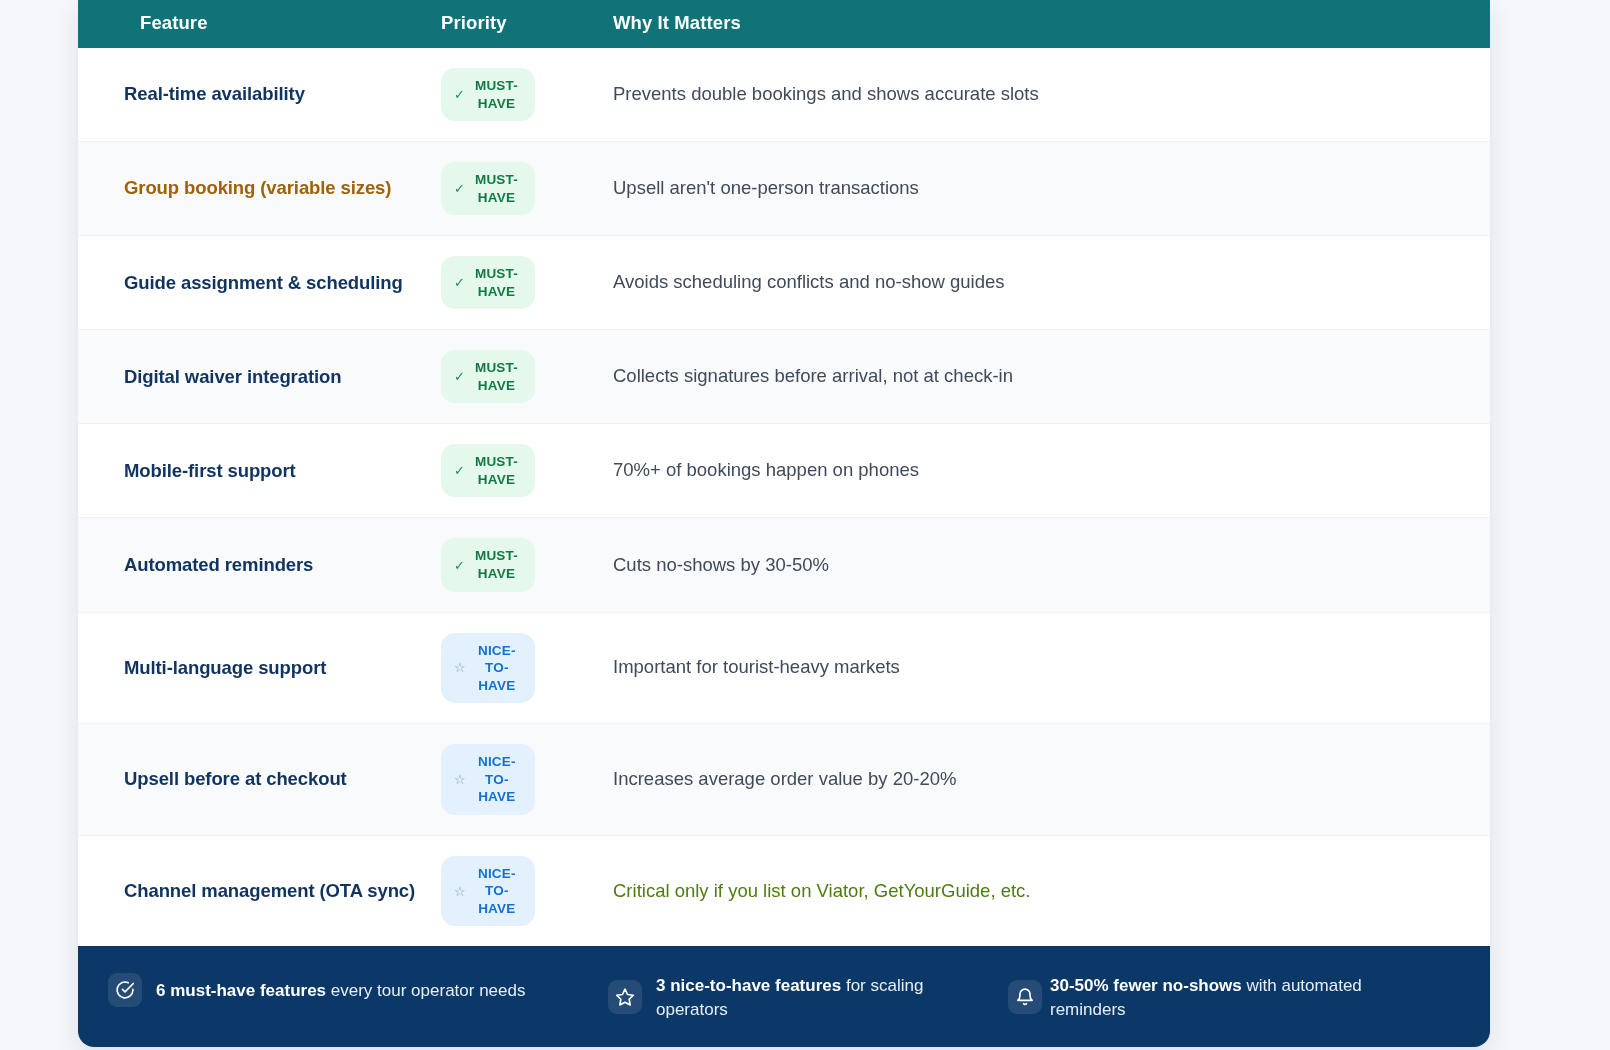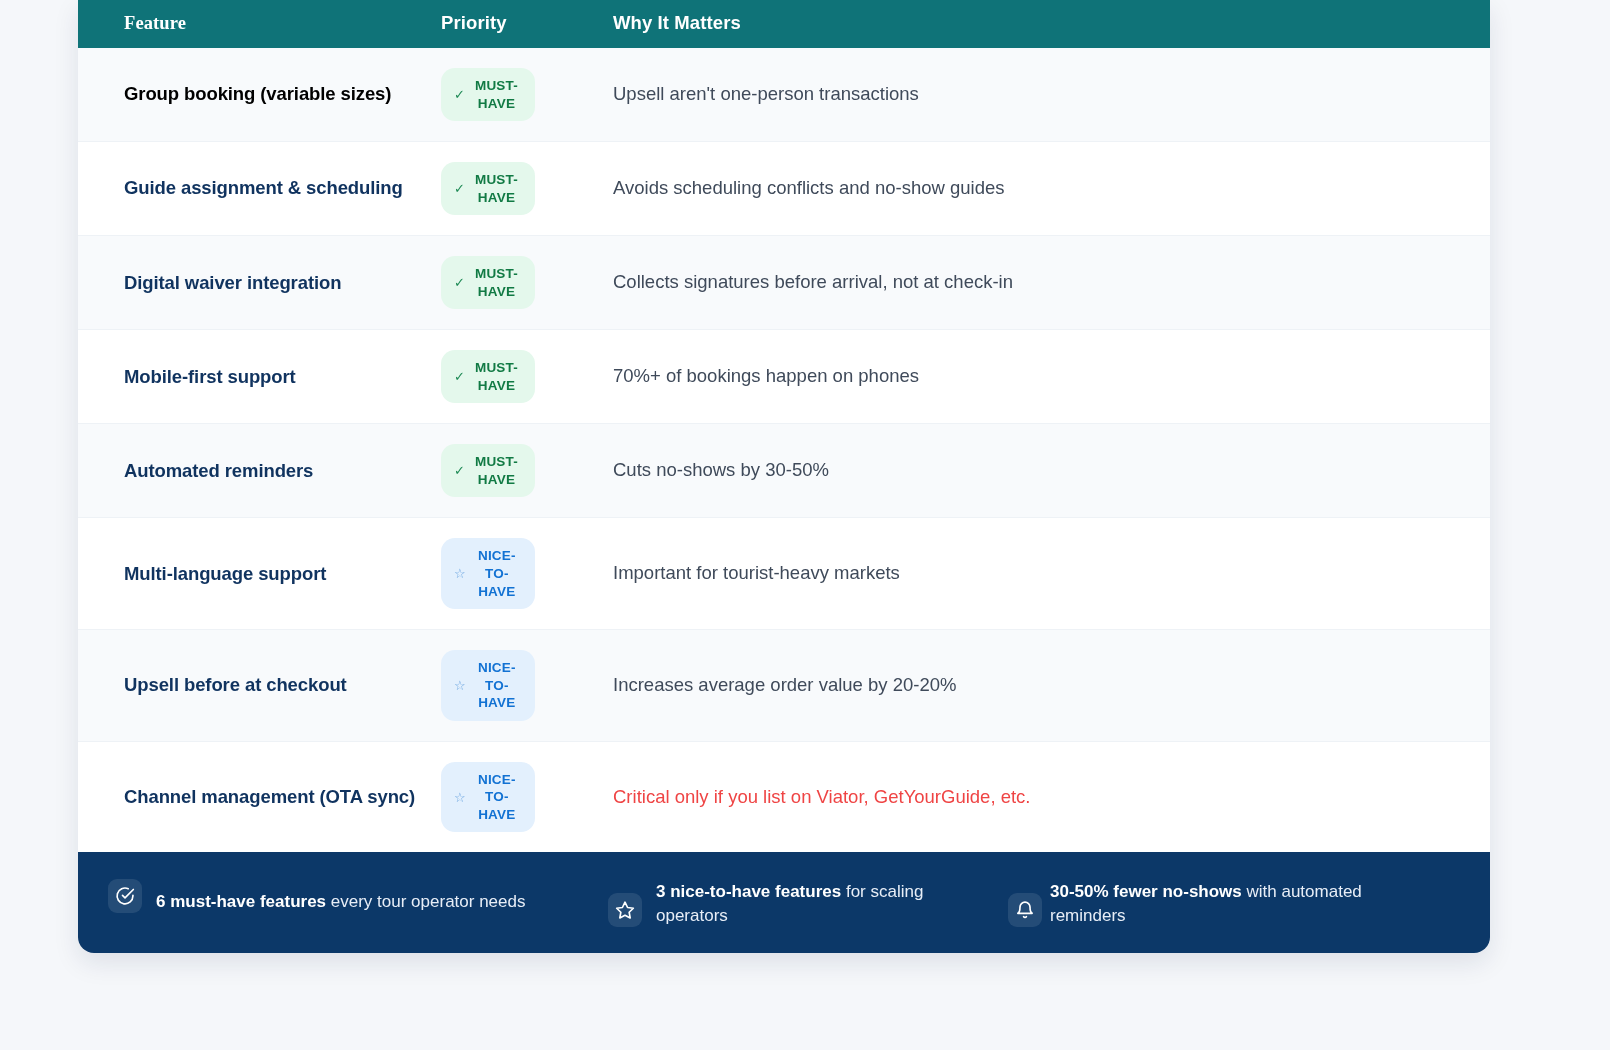--- a/index.html
+++ b/index.html
@@ -50,21 +50,21 @@
     text-align: left;
     color: #ffffff;
     font-size: 18.5px;
     font-weight: bold;
     letter-spacing: 0.1px;
     padding: 12px 0 14px 0;
     height: 48px;
     vertical-align: middle;
   }
 
-  th.h-feature  { padding-left: 46px; font-family: Liberation Serif, serif; }
+  th.h-feature  { padding-left: 62px; }
   th.h-priority { padding-left: 0px; }
   th.h-why      { padding-left: 18px; }
 
   tbody tr { background: #ffffff; }
   tbody tr.alt { background: #f8fafc; }
   tbody tr + tr { border-top: 1px solid #eef2f6; }
 
   tbody td {
     vertical-align: middle;
     padding-top: 20px;
@@ -190,21 +190,21 @@
     background: #0c3a6b;
     background: #0c3868;
     display: flex;
     align-items: flex-start;
     padding: 26px 30px 26px 30px;
     gap: 0px;
   }
 
   .footer-item {
     display: flex;
-    align-items: flex-end;
+    align-items: center;
     gap: 14px;
     padding-right: 20px;
   }
 
   .footer-item.f1 { width: 480px; }
   .footer-item.f2 { width: 420px; padding-left: 20px; }
   .footer-item.f3 { width: 452px; gap: 8px; }
 
   .footer-icon {
     flex: 0 0 auto;
@@ -247,22 +247,30 @@
         <col class="col-why">
       </colgroup>
       <thead>
         <tr style="background: rgb(15, 115, 120);">
           <th class="h-feature">Feature</th>
           <th class="h-priority">Priority</th>
           <th class="h-why">Why It Matters</th>
         </tr>
       </thead>
       <tbody id="table-body">
+          <tr>
+            <td class="c-feature" style="color: rgb(16, 51, 95);">Real-time availability</td>
+            <td class="c-priority"><span class="badge must" style="background: rgb(228, 248, 236);">
+                <span class="badge-glyph">✓</span>
+                <span class="badge-text" style="color: rgb(17, 122, 68);">MUST-HAVE</span>
+              </span></td>
+            <td class="c-why" style="color: rgb(63, 74, 90);">Prevents double bookings and shows accurate slots</td>
+          </tr>
           <tr class="alt" style="background: rgb(248, 250, 252);">
-            <td class="c-feature" style="color: #000000;">Group booking (variable sizes)</td>
+            <td class="c-feature" style="color: #a16207;">Group booking (variable sizes)</td>
             <td class="c-priority"><span class="badge must" style="background: rgb(228, 248, 236);">
                 <span class="badge-glyph">✓</span>
                 <span class="badge-text" style="color: rgb(17, 122, 68);">MUST-HAVE</span>
               </span></td>
             <td class="c-why" style="color: rgb(63, 74, 90);">Upsell aren't one-person transactions</td>
           </tr>
           <tr>
             <td class="c-feature" style="color: rgb(16, 51, 95);">Guide assignment &amp; scheduling</td>
             <td class="c-priority"><span class="badge must" style="background: rgb(228, 248, 236);">
                 <span class="badge-glyph">✓</span>
@@ -309,21 +317,21 @@
                 <span class="badge-text" style="color: rgb(18, 114, 211);">NICE-TO-HAVE</span>
               </span></td>
             <td class="c-why" style="color: rgb(63, 74, 90);">Increases average order value by 20-20%</td>
           </tr>
           <tr>
             <td class="c-feature" style="color: rgb(16, 51, 95);">Channel management (OTA sync)</td>
             <td class="c-priority"><span class="badge nice" style="background: rgb(227, 240, 253);">
                 <span class="badge-glyph">☆</span>
                 <span class="badge-text" style="color: rgb(18, 114, 211);">NICE-TO-HAVE</span>
               </span></td>
-            <td class="c-why" style="color: #ef4444;">Critical only if you list on Viator, GetYourGuide, etc.</td>
+            <td class="c-why" style="color: #4d7c0f;">Critical only if you list on Viator, GetYourGuide, etc.</td>
           </tr>
         </tbody>
     </table>
 
     <div class="card-footer" style="background: rgb(12, 56, 104);">
 
       <div class="footer-item f1">
         <span class="footer-icon">
           <svg width="20" height="20" viewBox="0 0 24 24" fill="none" stroke="#ffffff" stroke-width="2" stroke-linecap="round" stroke-linejoin="round">
             <path d="M21.5 11.2V12a9.5 9.5 0 1 1-5.6-8.7"></path>

